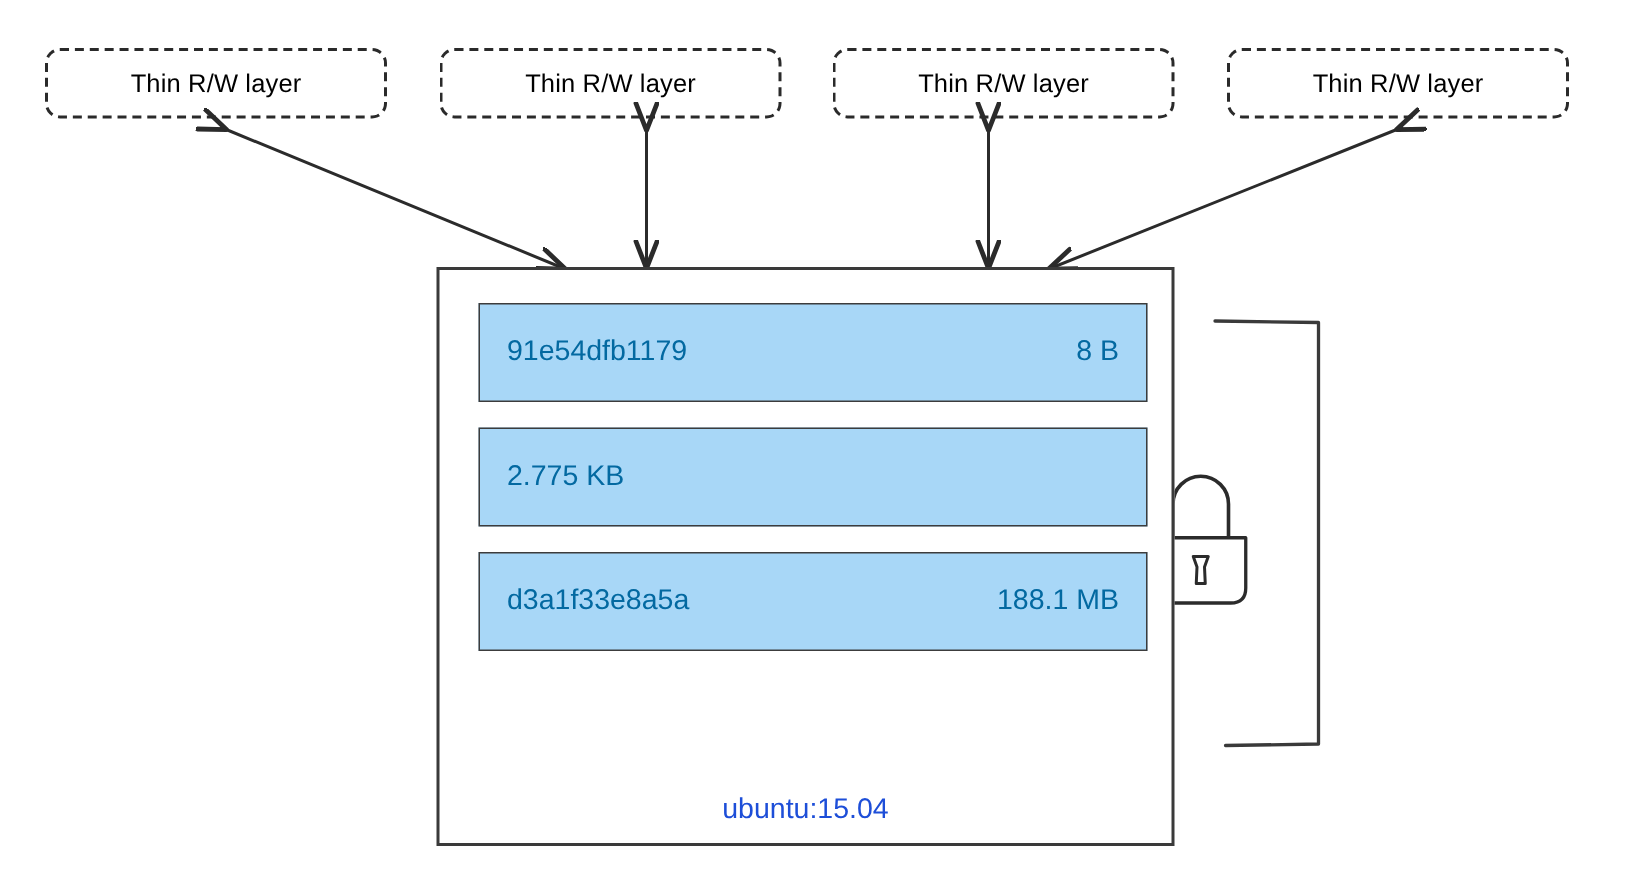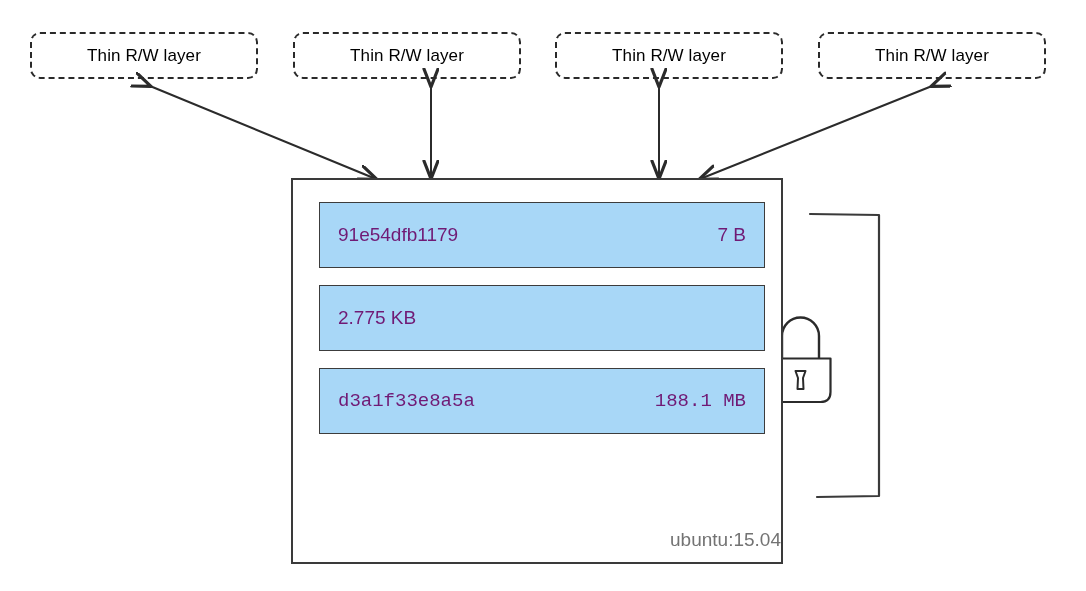--- a/index.html
+++ b/index.html
@@ -68,35 +68,34 @@
     margin-bottom: 17px;
     background: #a8d7f7;
     border: 1.5px solid #3c3c3c;
     display: flex;
     align-items: center;
     justify-content: space-between;
     padding: 0 18px;
   }
   .layer-bar:last-child {
     margin-bottom: 16px;
-    font-family: Liberation Mono, monospace;
   }
   .layer-id, .layer-size {
     font-size: 19px;
-    color: #701a75;
+    color: #0369a1;
     white-space: nowrap;
   }
   .image-tag {
     position: absolute;
     left: 0;
     right: 0;
     bottom: 11px;
-    text-align: right;
+    text-align: center;
     font-size: 19px;
-    color: #737373;
+    color: #1d4ed8;
   }
 
   
   .stroke {
     fill: none;
     stroke: #2b2b2b;
     stroke-width: 2;
     stroke-linecap: round;
     stroke-linejoin: round;
   }
@@ -183,21 +182,21 @@
   <div class="rw-box" style="left:818px; top:32px; width:228px; height:47px;">
     <span class="rw-box-label">Thin R/W layer</span>
   </div>
 
   <div class="image-container">
 
     <div class="layers-stack">
 
       <div class="layer-bar">
         <span class="layer-id">91e54dfb1179</span>
-        <span class="layer-size">7 B</span>
+        <span class="layer-size">8 B</span>
       </div>
 
       <div class="layer-bar">
         <span class="layer-size">2.775 KB</span>
       </div>
 
 
       <div class="layer-bar">
         <span class="layer-id">d3a1f33e8a5a</span>
         <span class="layer-size">188.1 MB</span>

